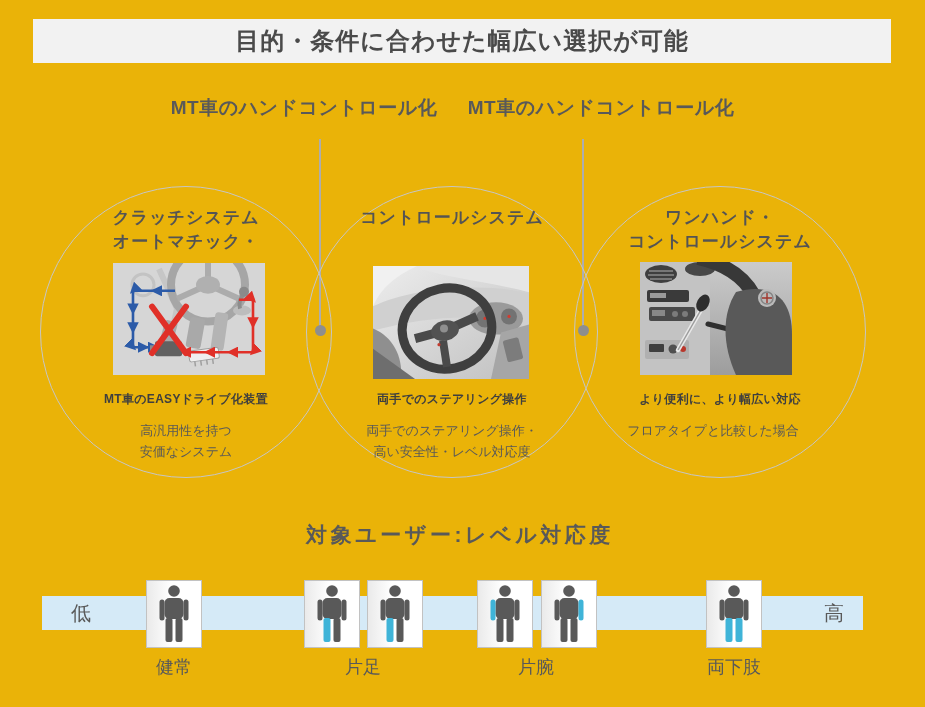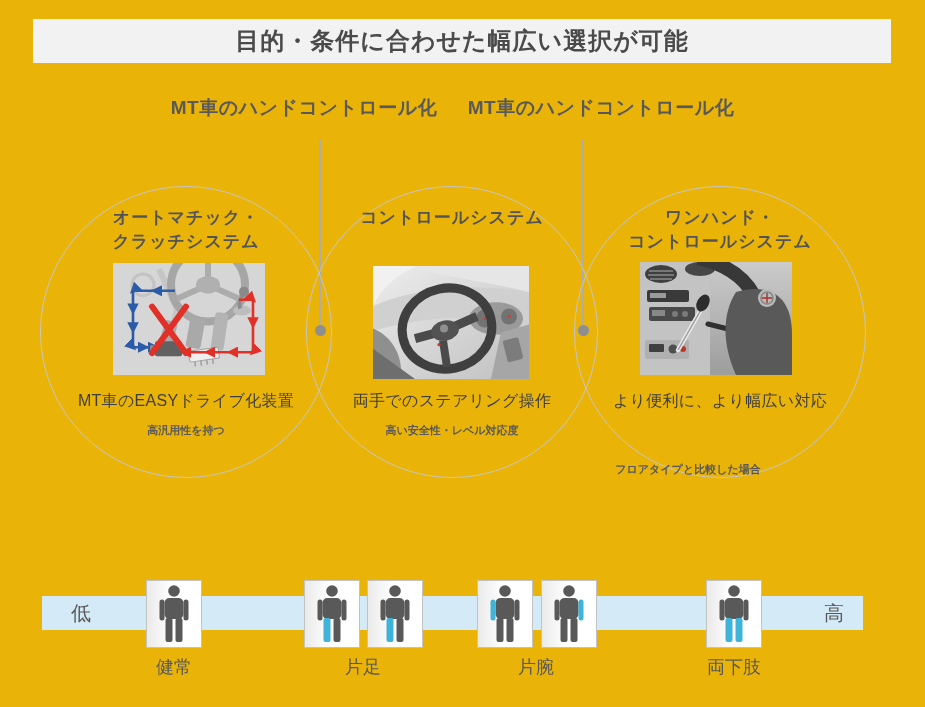--- a/index.html
+++ b/index.html
@@ -32,27 +32,27 @@
   .sys-title{position:absolute;top:206px;width:292px;text-align:center;font-size:17px;
              font-weight:bold;color:#545454;line-height:24px;letter-spacing:1px;}
   .st1{left:40px;} .st2{left:306px;} .st3{left:574px;}
 
   .sys-img{position:absolute;overflow:hidden;}
   .im1{left:113px;top:263px;width:152px;height:112px;}
   .im2{left:373px;top:266px;width:156px;height:113px;}
   .im3{left:640px;top:262px;width:152px;height:113px;}
   .sys-img svg{display:block;width:100%;height:100%;}
 
-  .sys-caption{position:absolute;top:391px;width:292px;text-align:center;font-size:16px;
-               font-weight:normal;color:var(--strong);letter-spacing:.3px;}
+  .sys-caption{position:absolute;top:391px;width:292px;text-align:center;font-size:12px;
+               font-weight:bold;color:var(--strong);letter-spacing:.3px;}
   .sc1{left:40px;} .sc2{left:306px;} .sc3{left:574px;}
 
-  .sys-sub{position:absolute;top:420px;width:292px;text-align:center;font-size:11px;
-           color:var(--text);line-height:21px;font-weight:bold;}
-  .ss1{left:40px;} .ss2{left:306px;} .ss3{left:542px;margin-top:39px;}
+  .sys-sub{position:absolute;top:420px;width:292px;text-align:center;font-size:13px;
+           color:var(--text);line-height:21px;}
+  .ss1{left:40px;} .ss2{left:306px;} .ss3{left:567px;}
 
   .scale-title{position:absolute;left:160px;top:521px;width:600px;text-align:center;
                font-size:21px;font-weight:bold;color:var(--text);letter-spacing:.17em;}
 
   .scale-bar{position:absolute;left:42px;top:596px;width:821px;height:34px;background:var(--bar);}
   .end-label{position:absolute;top:596px;height:34px;line-height:34px;font-size:20px;
              color:var(--text);width:46px;text-align:center;}
   .low{left:58px;} .high{left:811px;}
 
   .person-box{position:absolute;top:580px;width:56px;height:68px;border:1px solid var(--boxborder);
@@ -85,22 +85,22 @@
   <div class="vline vl1"></div>
   <div class="vline vl2"></div>
   <div class="dot d1"></div>
   <div class="dot d2"></div>
 
   <div class="circle c1"></div>
   <div class="circle c2"></div>
   <div class="circle c3"></div>
 
   <div class="sys-title st1">
+    <div>クラッチシステム</div>
     <div>オートマチック・</div>
-    <div>クラッチシステム</div>
   </div>
   <div class="sys-img im1">
     <svg viewBox="0 0 152 113" preserveAspectRatio="none">
       <defs>
         <marker id="ab" viewBox="0 0 8 8" refX="5" refY="4" markerWidth="4.4" markerHeight="4.4" orient="auto">
           <path d="M0,0 L8,4 L0,8 Z" fill="var(--blue)"></path>
         </marker>
         <marker id="ar" viewBox="0 0 8 8" refX="5" refY="4" markerWidth="4.4" markerHeight="4.4" orient="auto">
           <path d="M0,0 L8,4 L0,8 Z" fill="var(--red)"></path>
         </marker>
@@ -124,20 +124,21 @@
       <path d="M62,28 L42,28 L20,28 L20,48 L20,67 L20,85 L32,85 L42,85" fill="none" stroke="var(--blue)" stroke-width="2.6" marker-mid="url(#ab)" marker-end="url(#ab)"></path>
       <path d="M126,37 L140,37 L140,62 L140,90 L118,90 L95,90 L71,90" fill="none" stroke="var(--red)" stroke-width="2.6" marker-mid="url(#ar)" marker-end="url(#ar)"></path>
       <rect x="42" y="79" width="27" height="15" rx="2" fill="#616161"></rect>
       <rect x="37" y="83" width="6" height="7" fill="#8b8b8b"></rect>
       <path d="M39,44 L73,91 M73,44 L39,91" stroke="var(--red)" stroke-width="6" stroke-linecap="round"></path>
     </svg>
   </div>
   <div class="sys-caption sc1">MT車のEASYドライブ化装置</div>
   <div class="sys-sub ss1">
     <div>高汎用性を持つ</div>
+    <div>安価なシステム</div>
   </div>
 
   <div class="sys-title st2">
     <div>コントロールシステム</div>
   </div>
   <div class="sys-img im2">
     <svg viewBox="0 0 156 112" preserveAspectRatio="none">
       <defs>
         <linearGradient id="g2" x1="0" y1="0" x2="1" y2="1">
           <stop offset="0" stop-color="#ededed"></stop>
@@ -160,20 +161,21 @@
       <ellipse cx="74" cy="62" rx="45" ry="40" fill="none" stroke="#3f3f3f" stroke-width="9" transform="rotate(-12 74 62)"></ellipse>
       <path d="M42,72 L72,64 L104,50" stroke="#4a4a4a" stroke-width="9" fill="none"></path>
       <path d="M70,74 L74,100" stroke="#4a4a4a" stroke-width="8"></path>
       <ellipse cx="72" cy="64" rx="14" ry="10" fill="#525252" transform="rotate(-12 72 64)"></ellipse>
       <circle cx="71" cy="62" r="4" fill="#8f8f8f"></circle>
       <circle cx="66" cy="78" r="1.6" fill="#c23b2f"></circle>
     </svg>
   </div>
   <div class="sys-caption sc2">両手でのステアリング操作</div>
   <div class="sys-sub ss2">
+    <div>両手でのステアリング操作・</div>
     <div>高い安全性・レベル対応度</div>
   </div>
 
   <div class="sys-title st3">
     <div>ワンハンド・</div>
     <div>コントロールシステム</div>
   </div>
   <div class="sys-img im3">
     <svg viewBox="0 0 152 113" preserveAspectRatio="none">
       <defs>
@@ -206,20 +208,21 @@
       <circle cx="127" cy="36" r="9" fill="#bababa"></circle>
       <circle cx="127" cy="36" r="6" fill="none" stroke="#858585" stroke-width="1.5"></circle>
       <path d="M127,31 v10 M122,36 h10" stroke="#a0362c" stroke-width="1.4" fill="none"></path>
     </svg>
   </div>
   <div class="sys-caption sc3">より便利に、より幅広い対応</div>
   <div class="sys-sub ss3">
     <div>フロアタイプと比較した場合</div>
   </div>
 
+  <div class="scale-title">対象ユーザー:レベル対応度</div>
   <div class="scale-bar"></div>
   <div class="end-label low">低</div>
   <div class="end-label high">高</div>
 
   <div class="person-box pb1">
     <svg class="person" viewBox="0 0 44 58" data-variant="none">
       <circle class="limb head" cx="22" cy="6" r="5.8"></circle>
       <rect class="limb torso" x="12.5" y="13" width="19" height="21" rx="5"></rect>
       <rect class="limb arm-l" x="7.5" y="14.5" width="5" height="21" rx="2.5"></rect>
       <rect class="limb arm-r" x="31.5" y="14.5" width="5" height="21" rx="2.5"></rect>

